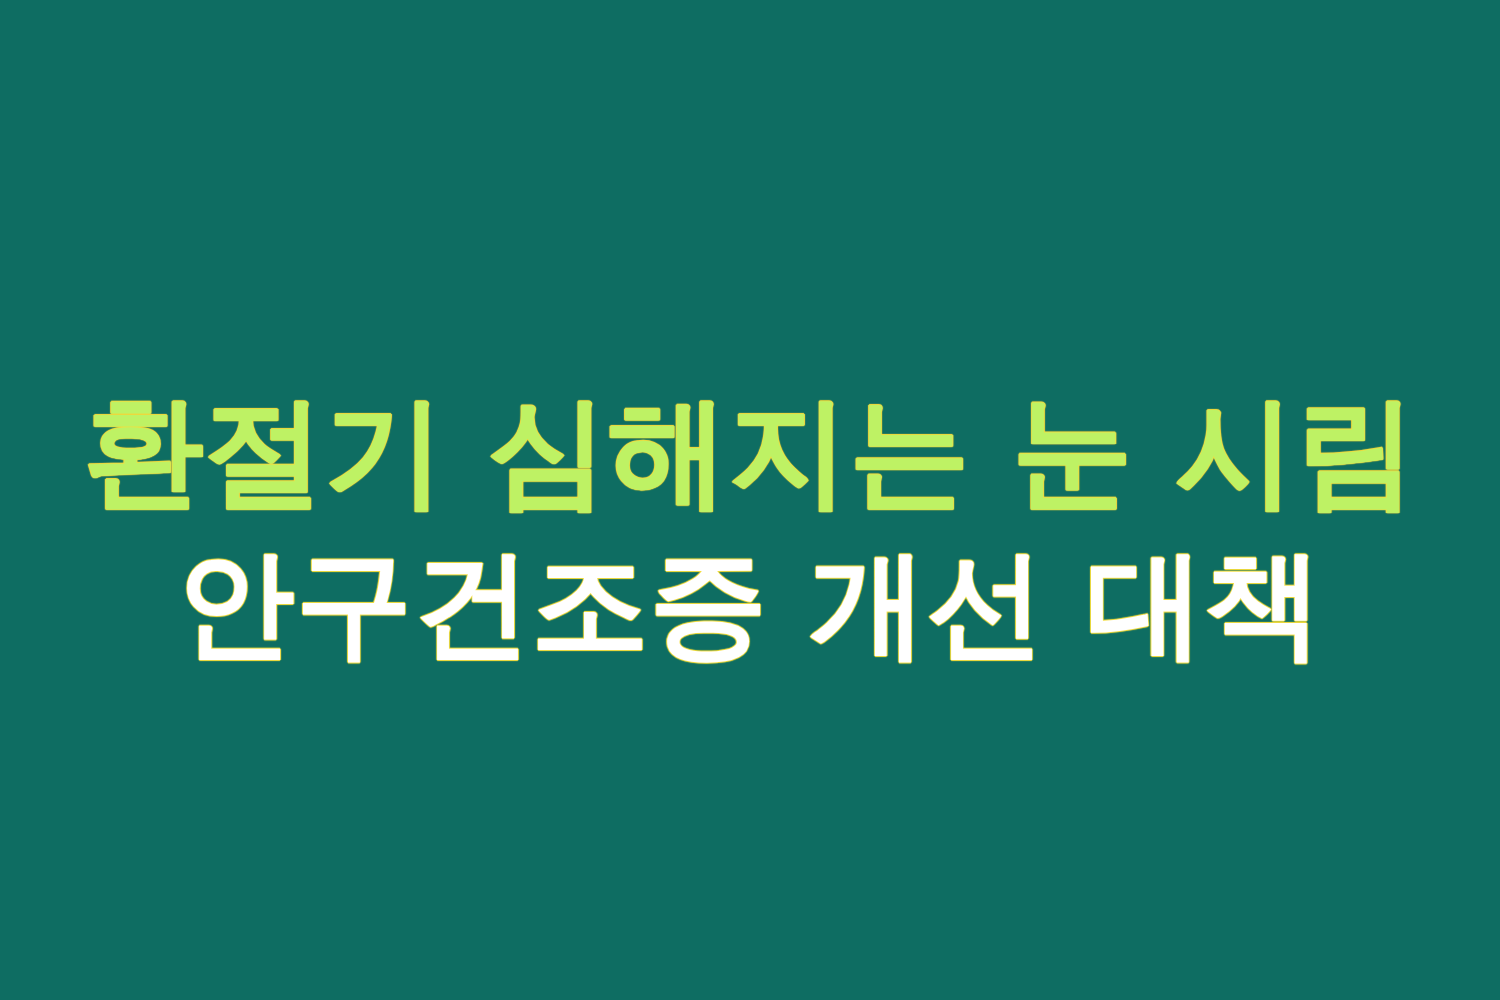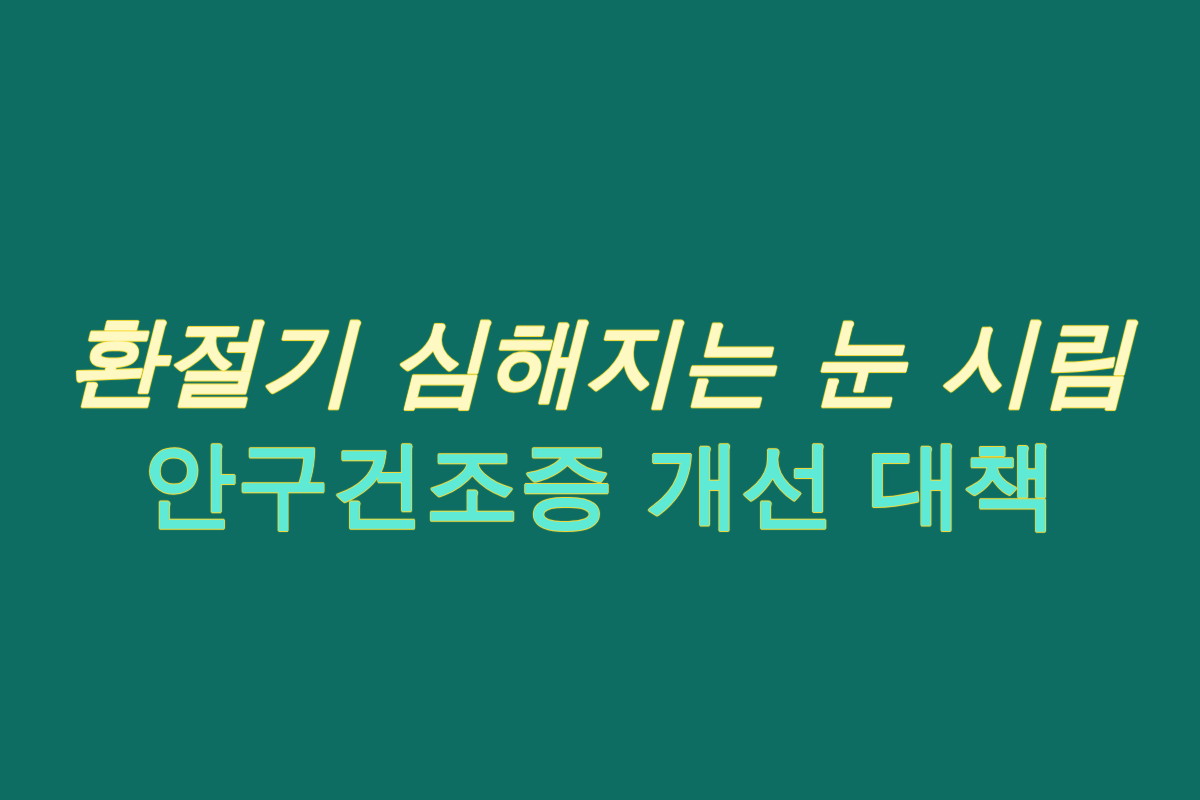--- a/index.html
+++ b/index.html
@@ -59,19 +59,19 @@
     font-size: 94px;
   }
 </style>
 </head>
 <body>
 
 <div class="canvas" style="background: rgb(14, 109, 98);">
 
   <div class="title-block">
 
-    <span class="title-line" style="color: #fef9c3; text-shadow: rgb(247, 222, 62) 0px 0px 1.2px, rgb(247, 222, 62) 0.7px 0px 0.8px, rgb(247, 222, 62) -0.7px 0px 0.8px, rgb(247, 222, 62) 0px 0.7px 0.8px, rgb(247, 222, 62) 0px -0.7px 0.8px; font-style: italic;">환절기 심해지는 눈 시림</span>
+    <span class="title-line" style="color: #bef264; text-shadow: rgb(247, 222, 62) 0px 0px 1.2px, rgb(247, 222, 62) 0.7px 0px 0.8px, rgb(247, 222, 62) -0.7px 0px 0.8px, rgb(247, 222, 62) 0px 0.7px 0.8px, rgb(247, 222, 62) 0px -0.7px 0.8px;">환절기 심해지는 눈 시림</span>
 
-    <span class="title-line title-line--secondary" style="color: #5eead4; text-shadow: rgb(247, 222, 62) 0px 0px 1.2px, rgb(247, 222, 62) 0.7px 0px 0.8px, rgb(247, 222, 62) -0.7px 0px 0.8px, rgb(247, 222, 62) 0px 0.7px 0.8px, rgb(247, 222, 62) 0px -0.7px 0.8px;">안구건조증 개선 대책</span>
+    <span class="title-line title-line--secondary" style="color: #ffffff; text-shadow: rgb(247, 222, 62) 0px 0px 1.2px, rgb(247, 222, 62) 0.7px 0px 0.8px, rgb(247, 222, 62) -0.7px 0px 0.8px, rgb(247, 222, 62) 0px 0.7px 0.8px, rgb(247, 222, 62) 0px -0.7px 0.8px;">안구건조증 개선 대책</span>
 
   </div>
 
 </div>
 
 </body></html>

